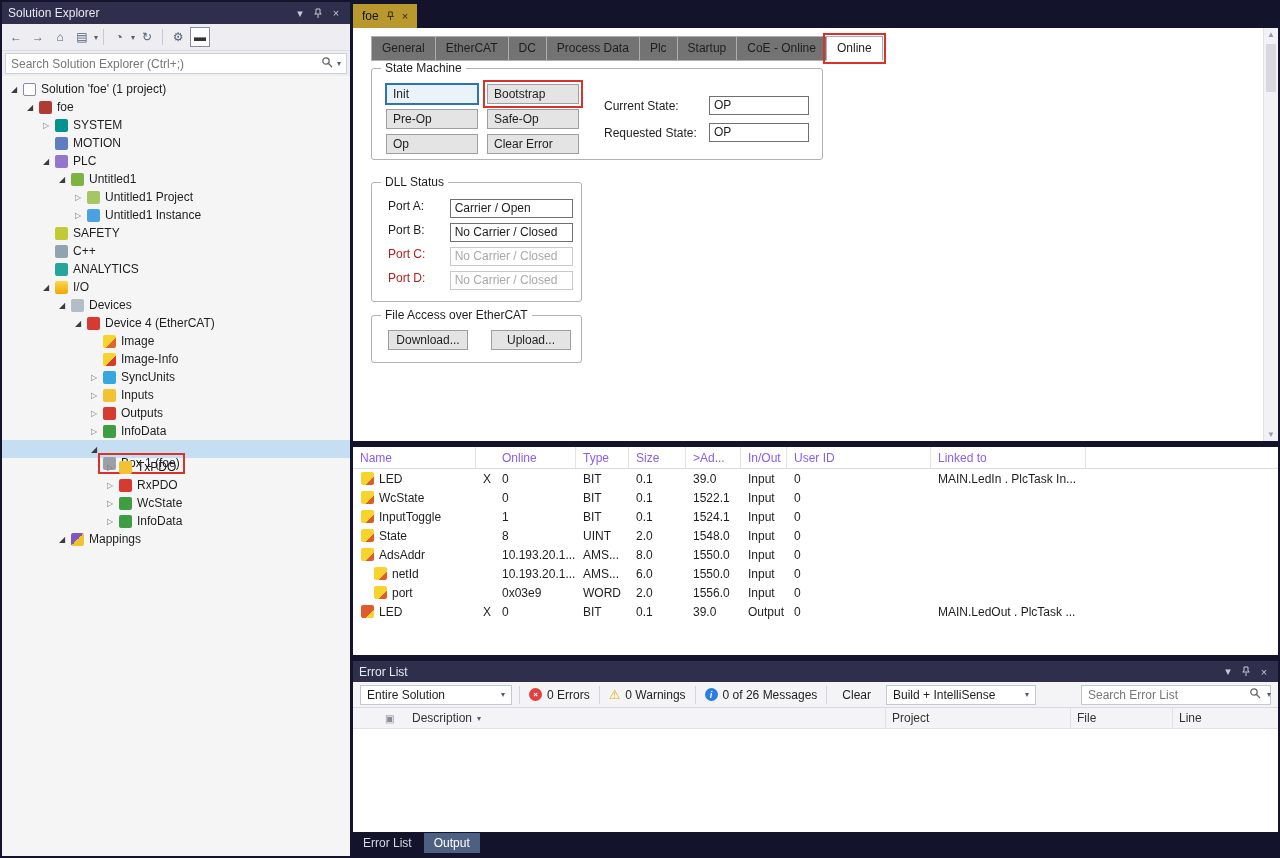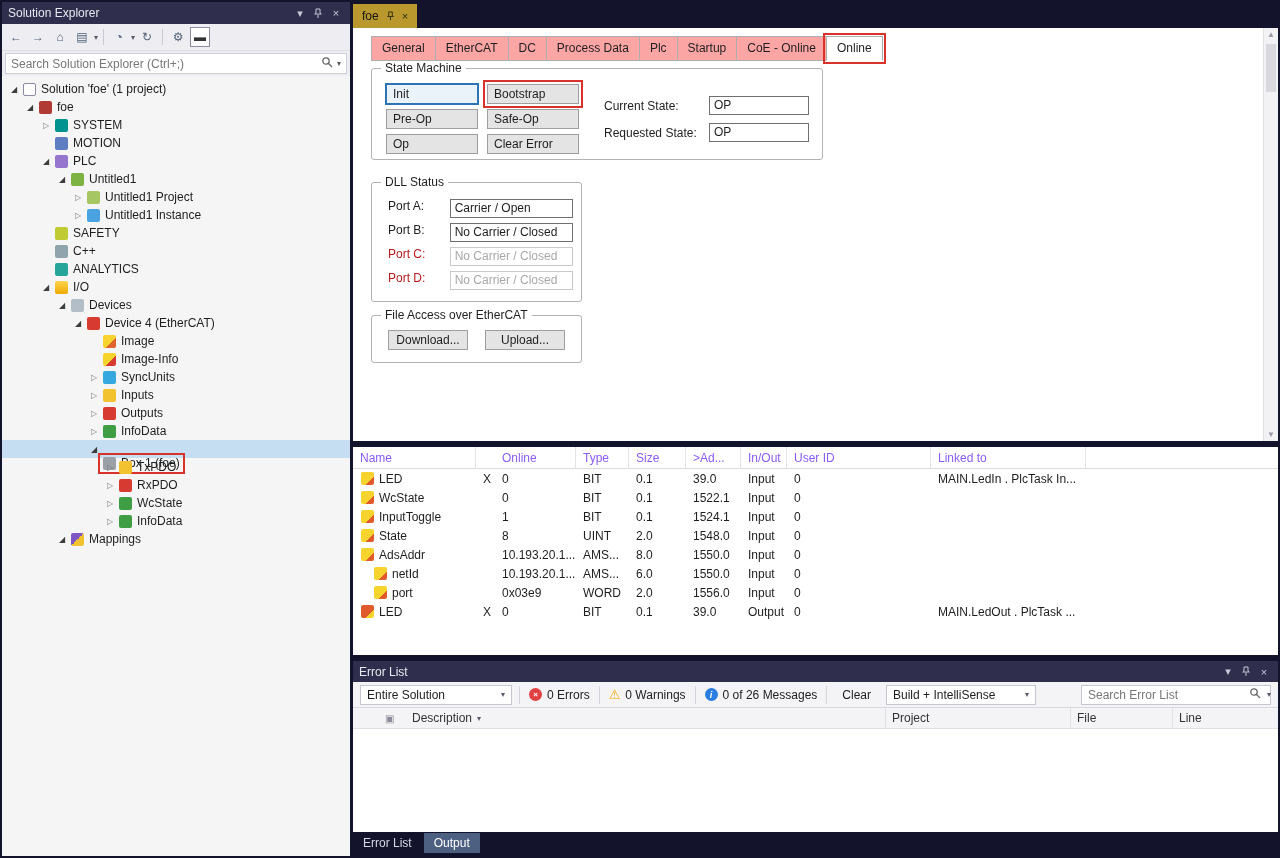--- a/index.html
+++ b/index.html
@@ -56,21 +56,21 @@
 .ic-mapping{background:linear-gradient(135deg,#f2c230 50%,#4aa3e0 50%);}
 
 
 .doc-tabstrip{position:absolute;left:353px;top:4px;right:2px;height:24px;display:flex;}
 .doc-tab{display:flex;align-items:center;gap:7px;background:#b9992e;color:#141414;padding:0 9px;}
 .doc-tab .ic{color:#2e2800;font-size:11px;display:flex;align-items:center;}
 
 
 .doc-body{position:absolute;left:353px;top:28px;width:925px;height:413px;background:#fff;}
 .subtabs{position:absolute;left:18px;top:8px;display:flex;}
-.subtab{padding:4px 10px 5px;background:#fca5a5;border:1px solid #aeaeae;margin-right:-1px;position:relative;z-index:1;}
+.subtab{padding:4px 10px 5px;background:#737373;border:1px solid #aeaeae;margin-right:-1px;position:relative;z-index:1;}
 .subtab.selected{background:#fff;border-bottom-color:#fff;z-index:2;}
 .subtab.annotated{outline:2px solid #d8322a;outline-offset:1px;z-index:3;}
 .groupbox{position:absolute;border:1px solid #b2b2b2;border-radius:3px;background:#fff;}
 .legend{position:absolute;top:-8px;left:9px;background:#fff;padding:0 4px;line-height:14px;}
 .gb-sm{left:18px;top:40px;width:452px;height:92px;}
 .gb-dll{left:18px;top:154px;width:211px;height:120px;}
 .gb-fa{left:18px;top:287px;width:211px;height:48px;}
 .sm-buttons{position:absolute;left:14px;top:15px;display:grid;grid-template-columns:92px 92px;column-gap:9px;row-gap:5px;}
 .btn{height:20px;background:#e4e4e4;border:1px solid #9e9e9e;display:flex;align-items:center;justify-content:flex-start;padding-left:6px;}
 .btn.focused{border:1px solid #2e74b5;box-shadow:0 0 0 1px #2e74b5;background:#eaf2fa;}
@@ -78,21 +78,21 @@
 .sm-states{position:absolute;left:232px;top:27px;}
 .state-row{display:flex;align-items:center;margin-bottom:8px;}
 .state-row .lbl{width:105px;}
 .field{width:100px;height:19px;background:#fff;border:1px solid #707070;padding:1px 4px;line-height:15px;}
 .dll-rows{position:absolute;left:16px;top:16px;right:8px;}
 .dll-row{display:flex;align-items:flex-start;margin-bottom:5px;}
 .dll-row .lbl{width:62px;}
 .dll-field{width:124px;height:19px;border:1px solid #707070;background:#fff;padding:1px 4px;line-height:15px;white-space:nowrap;overflow:hidden;}
 .dll-row.disabled .lbl{color:#b91c1c;}
 .dll-row.disabled .dll-field{border-color:#c9c9c9;color:#a8a8a8;}
-.fa-buttons{position:absolute;left:16px;top:14px;display:flex;gap:17px;}
+.fa-buttons{position:absolute;left:16px;top:14px;display:flex;gap:23px;}
 .fa-btn{width:80px;height:20px;background:#e4e4e4;border:1px solid #9e9e9e;display:flex;align-items:center;justify-content:center;}
 .doc-scroll{position:absolute;right:0;top:0;bottom:0;width:15px;background:#f2f2f4;border-left:1px solid #e2e2e6;color:#9a9aa6;}
 .doc-scroll .arr{position:absolute;left:0;width:14px;text-align:center;font-size:8px;}
 .doc-scroll .up{top:2px;}.doc-scroll .dn{bottom:2px;}
 .doc-scroll .thumb{position:absolute;top:16px;left:2px;right:2px;height:48px;background:#d8d8de;}
 
 
 .grid-pane{position:absolute;left:353px;top:447px;width:925px;height:208px;background:#fff;}
 .gcols{display:grid;grid-template-columns:123px 100px 53px 57px 55px 46px 144px 155px 1fr;}
 .grid-header{height:22px;border-bottom:1px solid #dcdce0;color:#8b5cf6;align-items:stretch;}

